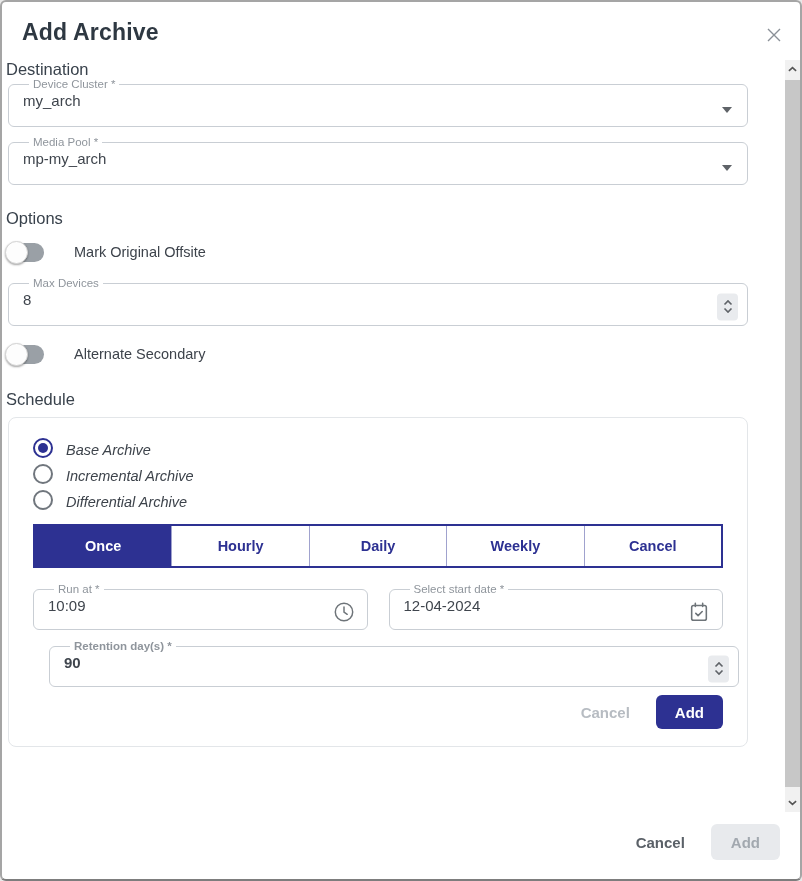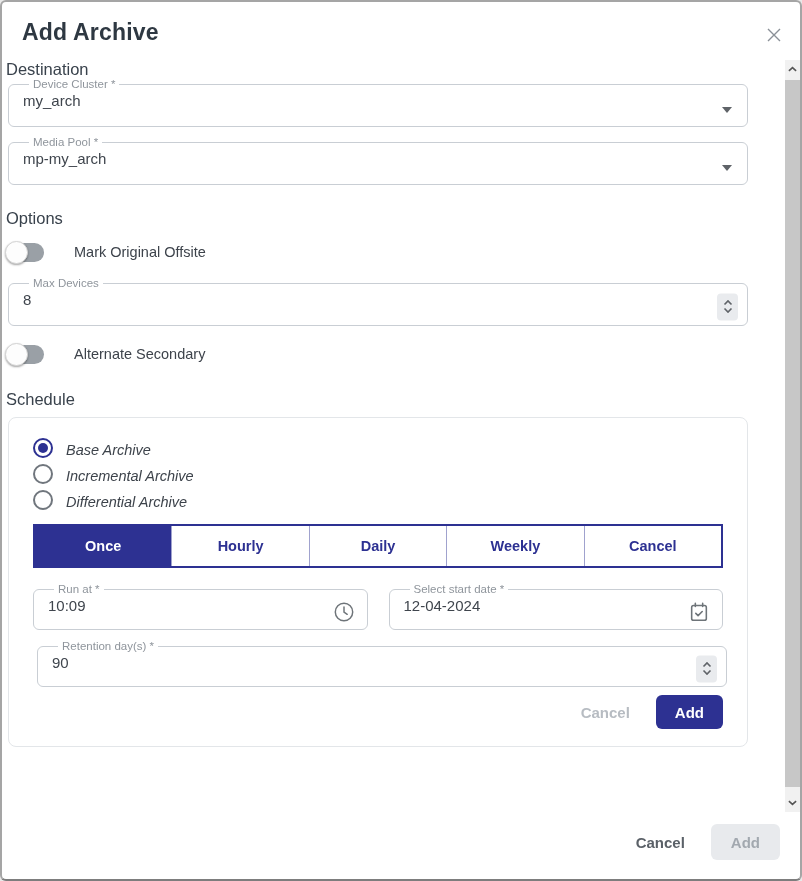--- a/index.html
+++ b/index.html
@@ -147,21 +147,21 @@
     display:flex; align-items:center; justify-content:center;
     font-size:14.5px; font-weight:700;
     color:#2d3192; cursor:pointer;
     border-left:1px solid rgba(45,49,146,.45);
   }
   .tab:first-child { border-left:none; }
   .tab.active { background:#2d3192; color:#fff; border-left:none; }
 
   .dt-row { margin-top:16px; display:flex; gap:21px; }
   .dt-row .mfield { width:auto; flex:1 1 0; margin-left:0; height:46px; }
-  .fld-retention { margin-top:11px; width:100%; margin-left:4px; height:46px; }
+  .fld-retention { margin-top:11px; width:100%; margin-left:16px; height:46px;font-weight:bold; }
 
   .field-icon {
     position:absolute; right:12px; top:50%;
     transform:translateY(-50%);
     color:#6e7479; cursor:pointer; display:flex;
   }
 
   .sched-actions {
     margin-top:8px;
     display:flex; justify-content:flex-end; align-items:center;

